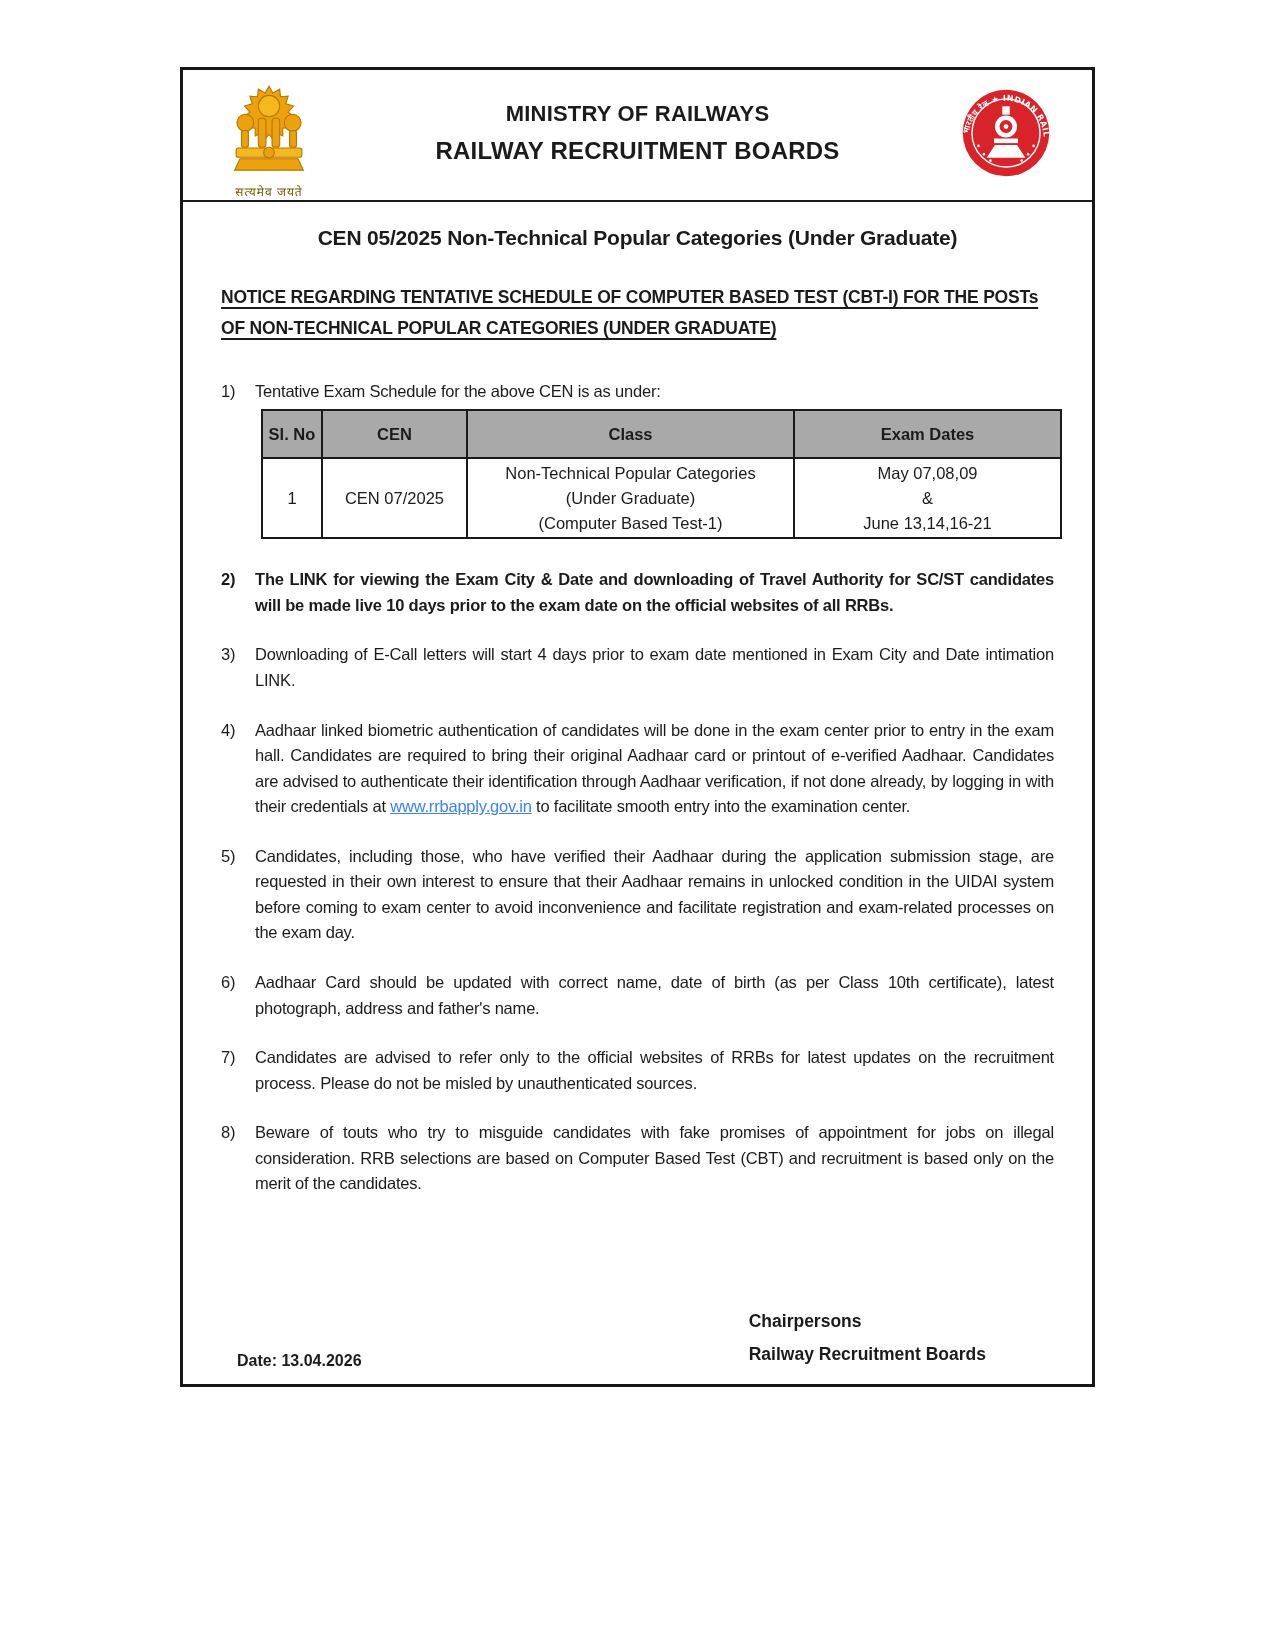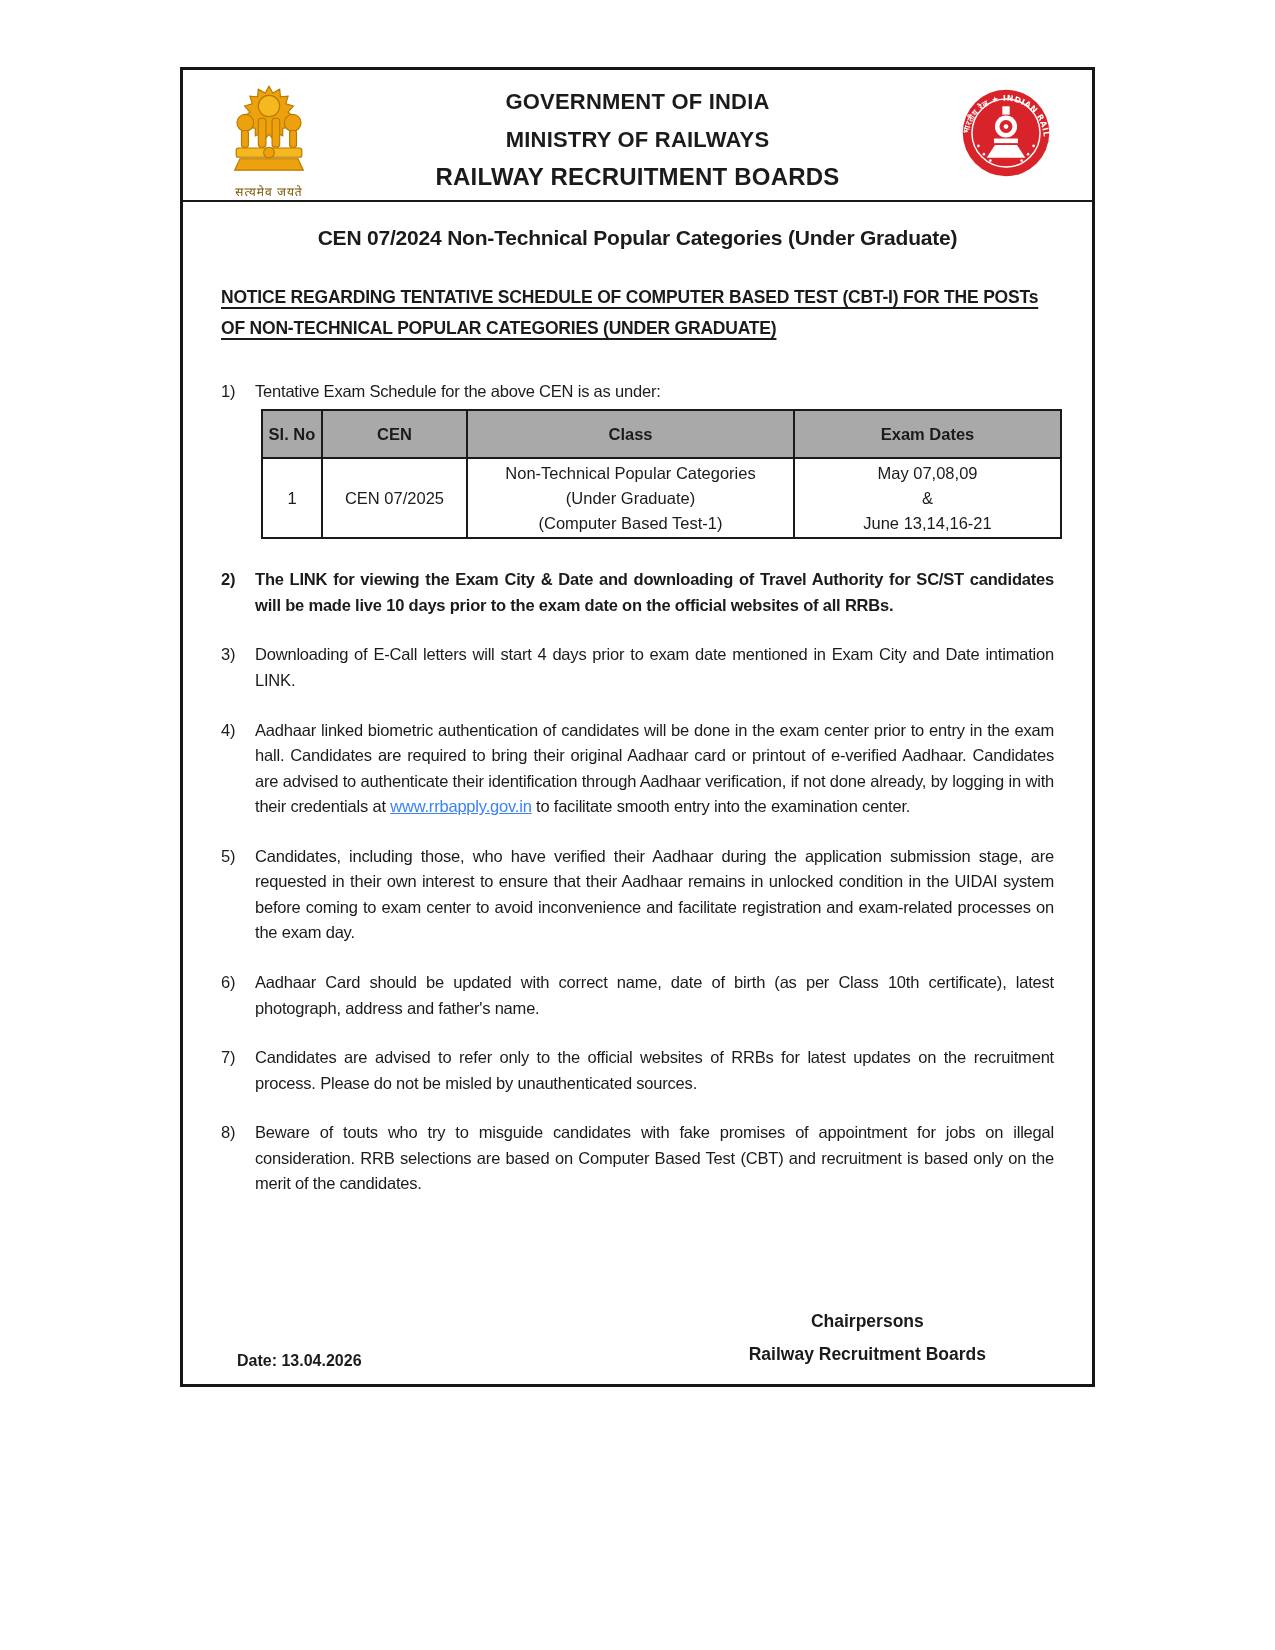--- a/index.html
+++ b/index.html
@@ -35,21 +35,21 @@
   th { background:#a9a9a9; font-weight:bold; height:48px; line-height:1.25; }
   td { height:80px; line-height:1.5; }
   .points { margin-top:28px; }
   .point { display:flex; margin-bottom:24px; font-size:16.5px; line-height:1.55; letter-spacing:-0.2px; }
   .point p { flex:1; text-align:justify; }
   .point.bold { font-weight:bold; }
   a.link, .link { color:#3b82f6; text-decoration:underline; cursor:pointer; }
   
   .footer { margin-top:auto; padding-bottom:14px; display:flex; justify-content:space-between; align-items:flex-end; }
   .date { font-weight:bold; font-size:16px;margin-left:16px; }
-  .sign { text-align:center; font-weight:bold; font-size:17.5px; line-height:1.85; margin-right:68px; }
+  .sign { font-weight:bold; font-size:17.5px; line-height:1.85; margin-right:68px; }
 </style>
 </head>
 <body>
 
 <div class="doc">
 
   <div class="hdr">
     <div class="emblem-wrap">
       <svg viewBox="0 0 110 128" width="84" height="98" aria-hidden="true">
         <g fill="#eda10d" stroke="#b87800" stroke-width="1.5">
@@ -63,21 +63,20 @@
           <rect x="82" y="62" width="9" height="22" rx="3"></rect>
           <rect x="12" y="85" width="86" height="12" rx="3" fill="#f6b81f"></rect>
           <circle cx="55" cy="91" r="7" fill="#eda10d"></circle>
           <path d="M17 99 h76 l7 15 h-90 z"></path>
         </g>
       </svg>
       <div class="emblem-motto">सत्यमेव जयते</div>
     </div>
 
     <div class="hdr-titles">
-      <div class="hdr-line1">GOVERNMENT OF INDIA</div>
       <div class="hdr-line2">MINISTRY OF RAILWAYS</div>
       <div class="hdr-line3">RAILWAY RECRUITMENT BOARDS</div>
     </div>
 
     <div class="rail-logo-wrap">
       <svg viewBox="0 0 100 100" width="92" height="92" aria-hidden="true">
         <defs>
           <path id="rimArc" d="M9,56 a41,41 0 1 1 82,0"></path>
         </defs>
         <circle cx="50" cy="50" r="47" fill="#d8232a"></circle>
@@ -98,21 +97,21 @@
             <circle cx="80" cy="64" r="1.4"></circle>
           <circle cx="33" cy="80" r="1.4"></circle>
             <circle cx="67" cy="80" r="1.4"></circle>
         </g>
       </svg>
     </div>
   </div>
 
   <hr class="hdr-rule">
 
-  <div class="doc-title">CEN 07/2024 Non-Technical Popular Categories (Under Graduate)</div>
+  <div class="doc-title">CEN 05/2025 Non-Technical Popular Categories (Under Graduate)</div>
 
   <div class="notice-heading">
     <div><span>NOTICE REGARDING TENTATIVE SCHEDULE OF COMPUTER BASED TEST (CBT-I) FOR THE POSTs</span></div>
     <div><span>OF NON-TECHNICAL POPULAR CATEGORIES (UNDER GRADUATE)</span></div>
   </div>
 
   <div class="intro">
     <span class="num">1)</span>
     <span>Tentative Exam Schedule for the above CEN is as under:</span>
   </div>

